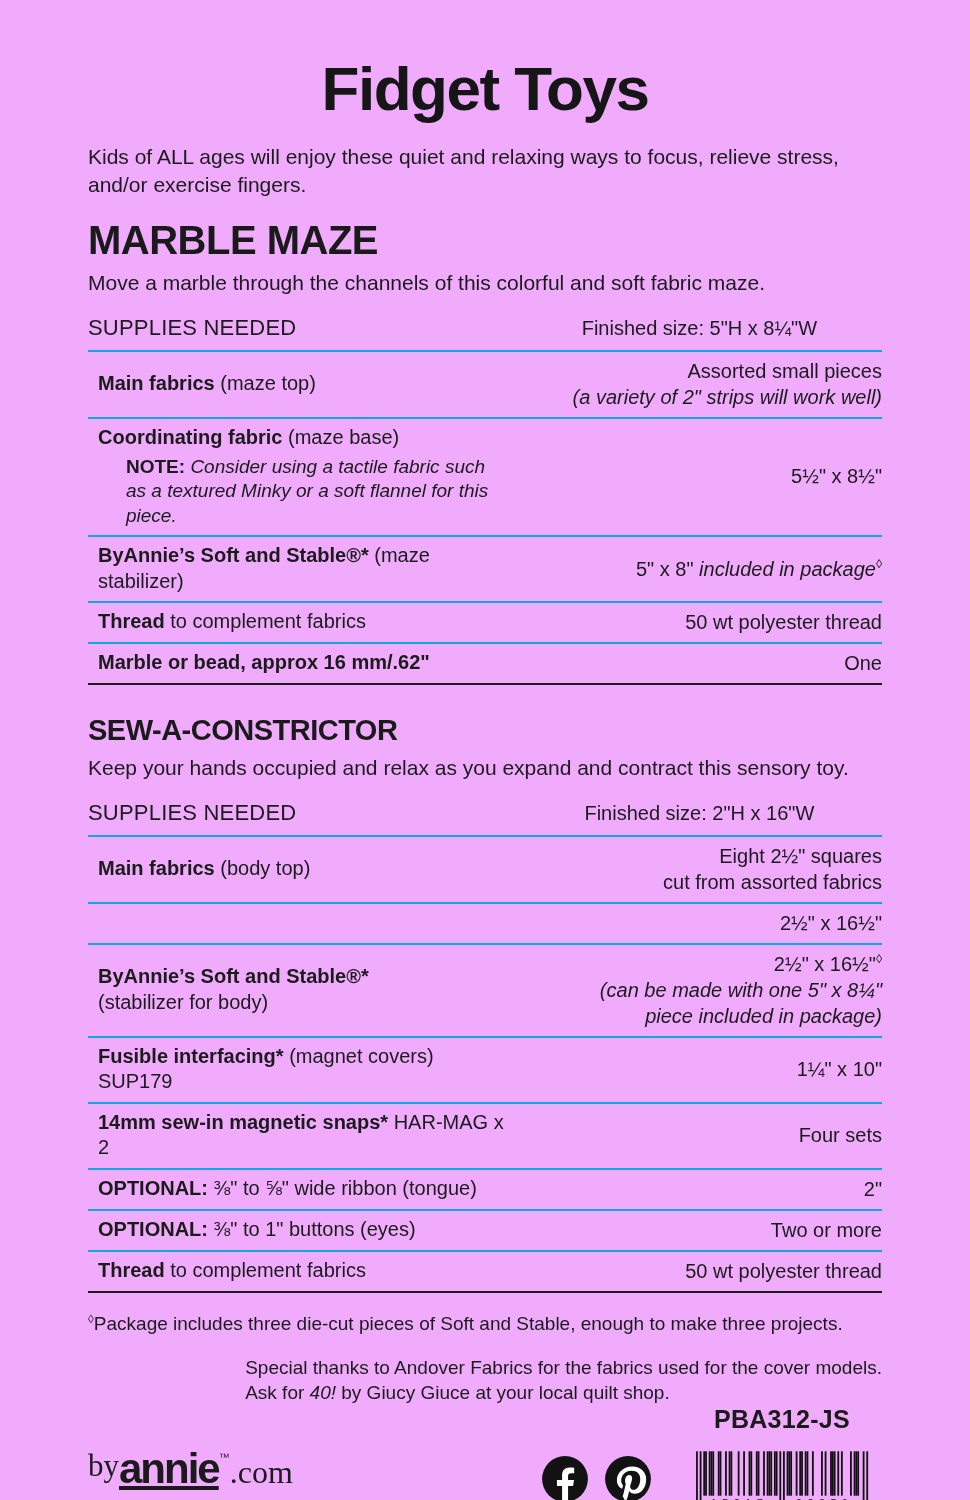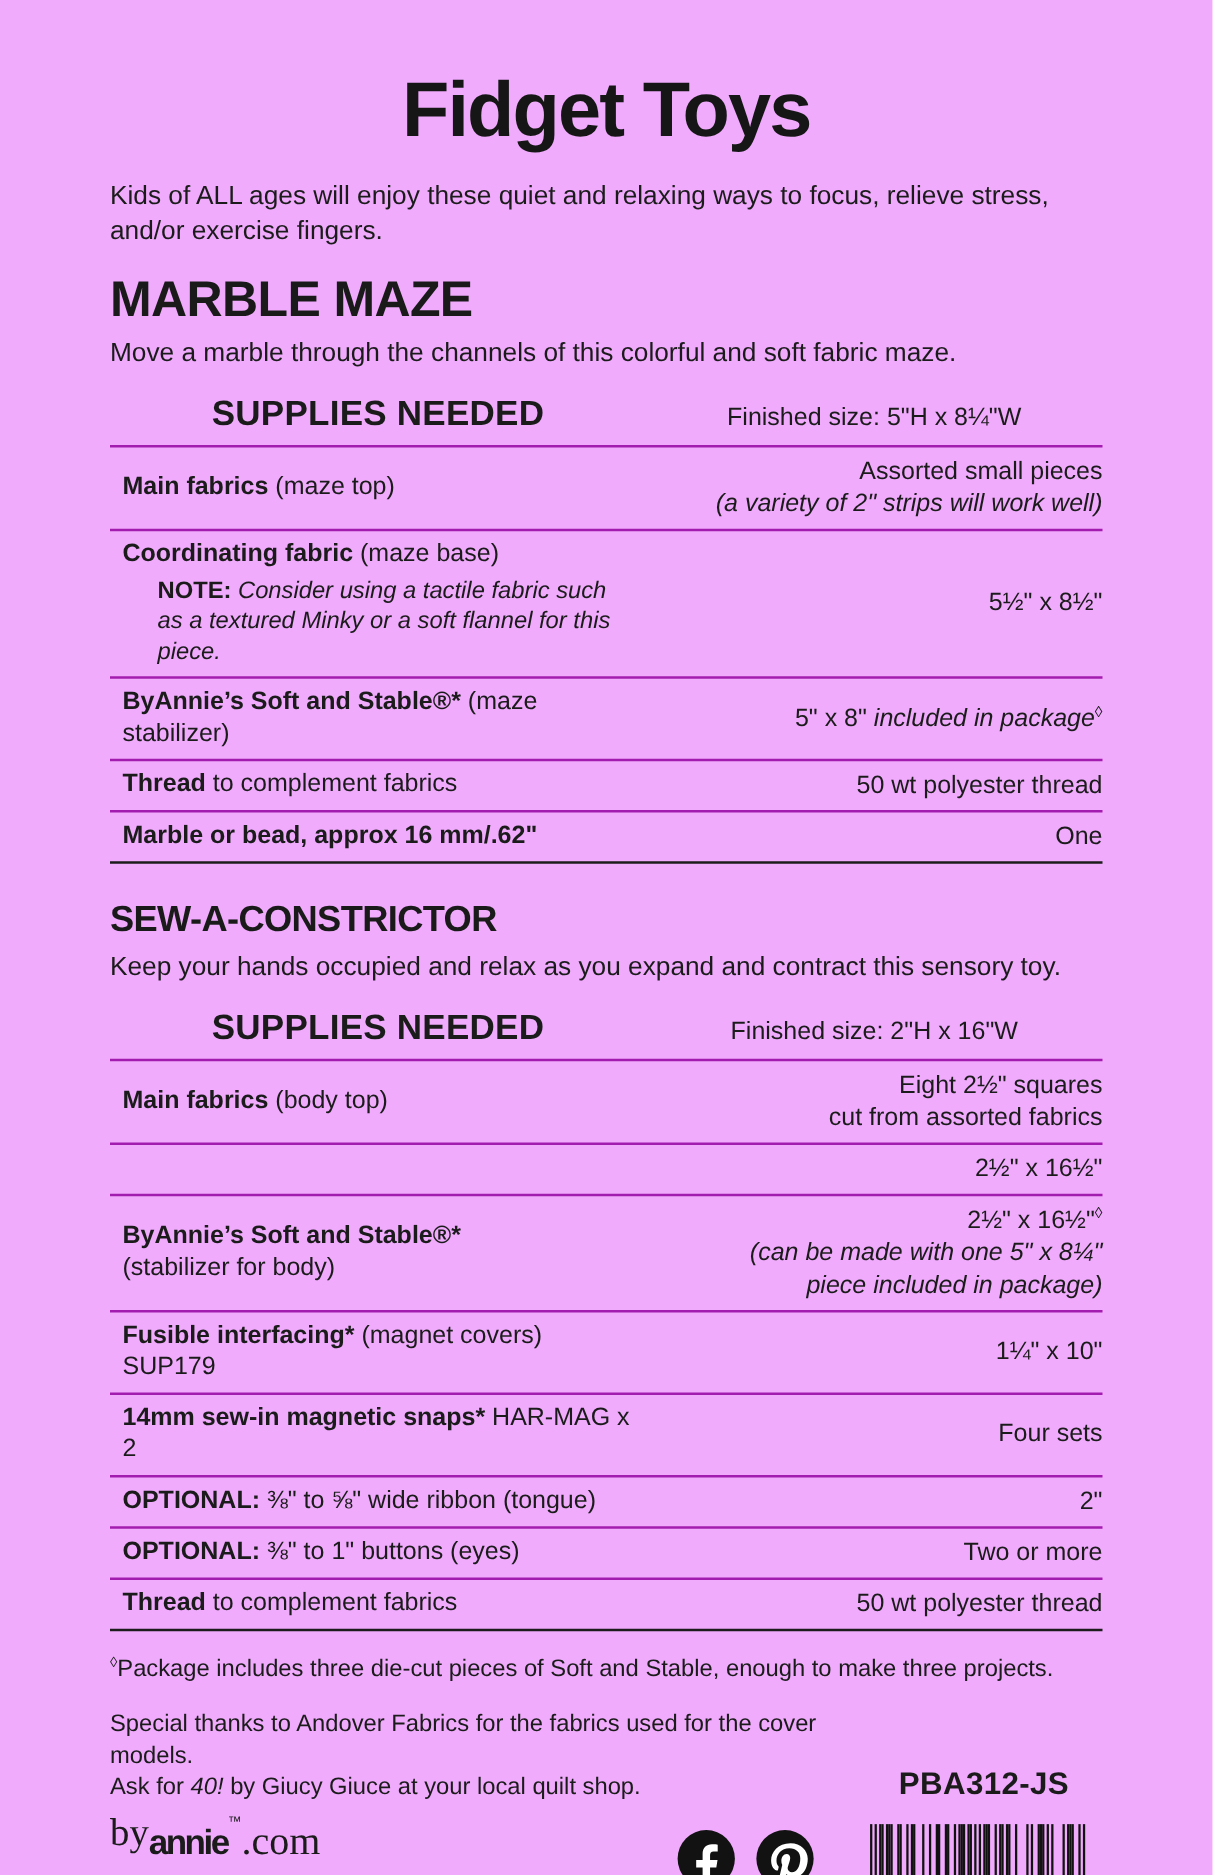--- a/index.html
+++ b/index.html
@@ -22,41 +22,41 @@
   .intro { font-size: 21px; line-height: 1.32; margin: 0 0 10px 0; }
 
   .section-heading {
     font-size: 40px; font-weight: 700; letter-spacing: -0.5px;
     margin: 20px 0 10px 0; line-height: 1.05; color: #1a1a1a;
   }
   .section-heading.big { font-size: 29px; margin-top: 30px; }
   .section-desc { font-size: 21px; margin: 0 0 20px 0; }
 
   .tbl-header { display: flex; align-items: baseline; margin-bottom: 9px; }
-  .th-left  { flex: 0 0 54%; font-size: 28px; font-weight: 700; letter-spacing: 0.2px; text-align: center; }
+  .th-left  { flex: 0 0 54%; font-size: 22px; font-weight: 400; letter-spacing: 0.2px; }
   .th-right { flex: 1; text-align: center; font-size: 20px; }
 
   .tbl { border-bottom: 2px solid #1c1c1c; margin-bottom: 4px; }
-  .row { display: flex; border-top: 2px solid #a21caf; padding: 6px 0 7px 0; gap: 36px; }
+  .row { display: flex; border-top: 2px solid #0ea5e9; padding: 6px 0 7px 0; gap: 36px; }
   .c1 { flex: 0 0 54%; box-sizing: border-box; padding-left: 10px; padding-right: 8px;
         font-size: 20px; line-height: 1.28; display: flex; flex-direction: column; justify-content: center; }
   .c2 { flex: 1; text-align: right; font-size: 20px; line-height: 1.3;
         display: flex; flex-direction: column; justify-content: center; }
   .note { font-size: 19px; margin-top: 5px; margin-left: 28px; }
 
   .footnote { font-size: 19px; margin-top: 20px; }
-  .thanks-row { display: flex; justify-content: space-between; align-items: flex-end; margin-top: 20px; }
+  .thanks-row { display: flex; justify-content: space-between; align-items: flex-end; margin-top: 20px; flex-direction: column; }
   .thanks { font-size: 19px; line-height: 1.32; }
   .product-code { font-size: 25px; font-weight: 700; text-align: center; width: 200px; letter-spacing: 0.3px; }
 
   .footer { display: flex; margin-top: 14px; align-items: flex-start; }
   .footer-left { width: 392px; }
   .logo { white-space: nowrap; line-height: 1; }
   .logo-by { font-family: "Liberation Serif", serif; font-size: 31px; position: relative; top: -7px; }
-  .logo-annie { font-size: 28px; font-weight: 800; letter-spacing: -2px; }
+  .logo-annie { font-size: 42px; font-weight: 800; letter-spacing: -2px; text-decoration: underline; }
   .logo-tm { font-size: 11px; position: relative; top: -22px; }
   .logo-com { font-family: "Liberation Serif", serif; font-size: 32px; }
   .addr { font-size: 18.5px; line-height: 1.36; margin-top: 8px; }
 
   .social { display: grid; grid-template-columns: 50px 50px; grid-gap: 9px 13px; margin: 6px 30px 0 62px; }
   .social-icon { width: 50px; height: 50px; display: block; }
 
   .footer-right { margin-left: auto; width: 200px; text-align: center; }
   .barcode-wrap { margin-top: 2px; }
 </style>

